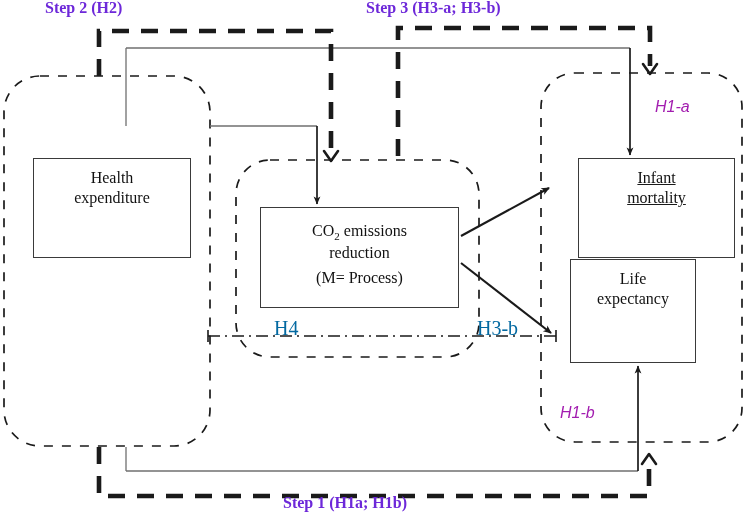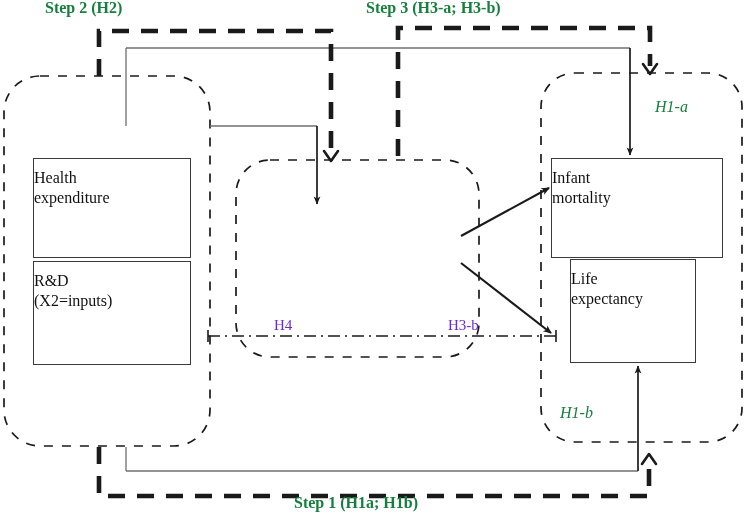--- a/index.html
+++ b/index.html
@@ -14,45 +14,45 @@
   #stage { position:absolute; left:0; top:0; width:752px; height:522px; }
   svg.layer { position:absolute; left:0; top:0; width:752px; height:522px; }
 
   .step-label {
     position:absolute;
     font-family:"Liberation Serif", serif;
     font-weight:bold;
     font-size:16px;
     letter-spacing:0px;
     white-space:nowrap;
-    color:#15803d;
+    color:#6d28d9;
   }
   .hyp-label {
     position:absolute;
     font-family:"Liberation Serif", serif;
-    font-size:15px;
+    font-size:20px;
     white-space:nowrap;
-    color:#6d28d9;
+    color:#0369a1;
   }
   .hyp-italic {
     position:absolute;
-    font-family:Liberation Serif, serif;
+    font-family:Liberation Sans, sans-serif;
     font-style:italic;
     font-size:16px;
     white-space:nowrap;
-    color:#15803d;
+    color:#a21caf;
   }
   .node-box {
     position:absolute;
     box-sizing:border-box;
     border:1.4px solid #3a3a3a;
     background:transparent;
     display:flex;
     flex-direction:column;
-    align-items:flex-start;
+    align-items:center;
     text-align:center;
   }
   .node-line {
     font-family:"Liberation Serif", serif;
     font-size:16px;
     line-height:1.28;
     white-space:nowrap;
     color:#111;
   }
   .node-pad-top { padding-top:9px; }
@@ -126,39 +126,40 @@
 
     <g>
       <path d="M324,151 L331,161 L338,151" fill="none" stroke="#1a1a1a" stroke-width="2.6" stroke-linecap="round" stroke-linejoin="round"></path>
       <path d="M643,64 L650,74 L657,64" fill="none" stroke="#1a1a1a" stroke-width="2.6" stroke-linecap="round" stroke-linejoin="round"></path>
       <path d="M642,464 L649,454 L656,464" fill="none" stroke="#1a1a1a" stroke-width="2.6" stroke-linecap="round" stroke-linejoin="round"></path>
     </g>
   </svg>
 
   <div class="step-label" style="left:45px; top:-1px;">Step 2 (H2)</div>
   <div class="step-label" style="left:366px; top:-1px;text-align:right;">Step 3 (H3-a; H3-b)</div>
-  <div class="step-label" style="left:283px; top:494px;margin-left:11px;">Step 1 (H1a; H1b)</div>
+  <div class="step-label" style="left:283px; top:494px;">Step 1 (H1a; H1b)</div>
 
   <div class="hyp-italic" style="left:655px; top:98px;">H1-a</div>
   <div class="hyp-italic" style="left:560px; top:404px;">H1-b</div>
   <div class="hyp-label" style="left:274px; top:317px;">H4</div>
-  <div class="hyp-label" style="left:448px; top:317px;">H3-b</div>
+  <div class="hyp-label" style="left:477px; top:317px;">H3-b</div>
 
   <div class="node-box node-pad-top" style="left:33px; top:158px; width:158px; height:100px;">
     <div class="node-line">Health</div>
     <div class="node-line">expenditure</div>
   </div>
 
-  <div class="node-box node-pad-top" style="left:33px; top:261px; width:158px; height:104px;">
-    <div class="node-line">R&amp;D</div>
-    <div class="node-line">(X2=inputs)</div>
+
+  <div class="node-box" style="left:260px; top:207px; width:199px; height:101px; padding-top:13px;">
+    <div class="node-line"><span>CO</span><sub>2</sub><span> emissions</span></div>
+    <div class="node-line">reduction</div>
+    <div class="node-line" style="margin-top:4px;">(M= Process)</div>
   </div>
 
-
-  <div class="node-box node-pad-top" style="left:551px; top:158px; width:172px; height:100px;">
+  <div class="node-box node-pad-top" style="left:578px; top:158px; width:157px; height:100px;text-decoration:underline;">
     <div class="node-line">Infant</div>
     <div class="node-line">mortality</div>
   </div>
 
   <div class="node-box node-pad-top" style="left:570px; top:259px; width:126px; height:104px;">
     <div class="node-line">Life</div>
     <div class="node-line">expectancy</div>
   </div>
 
 </div>

